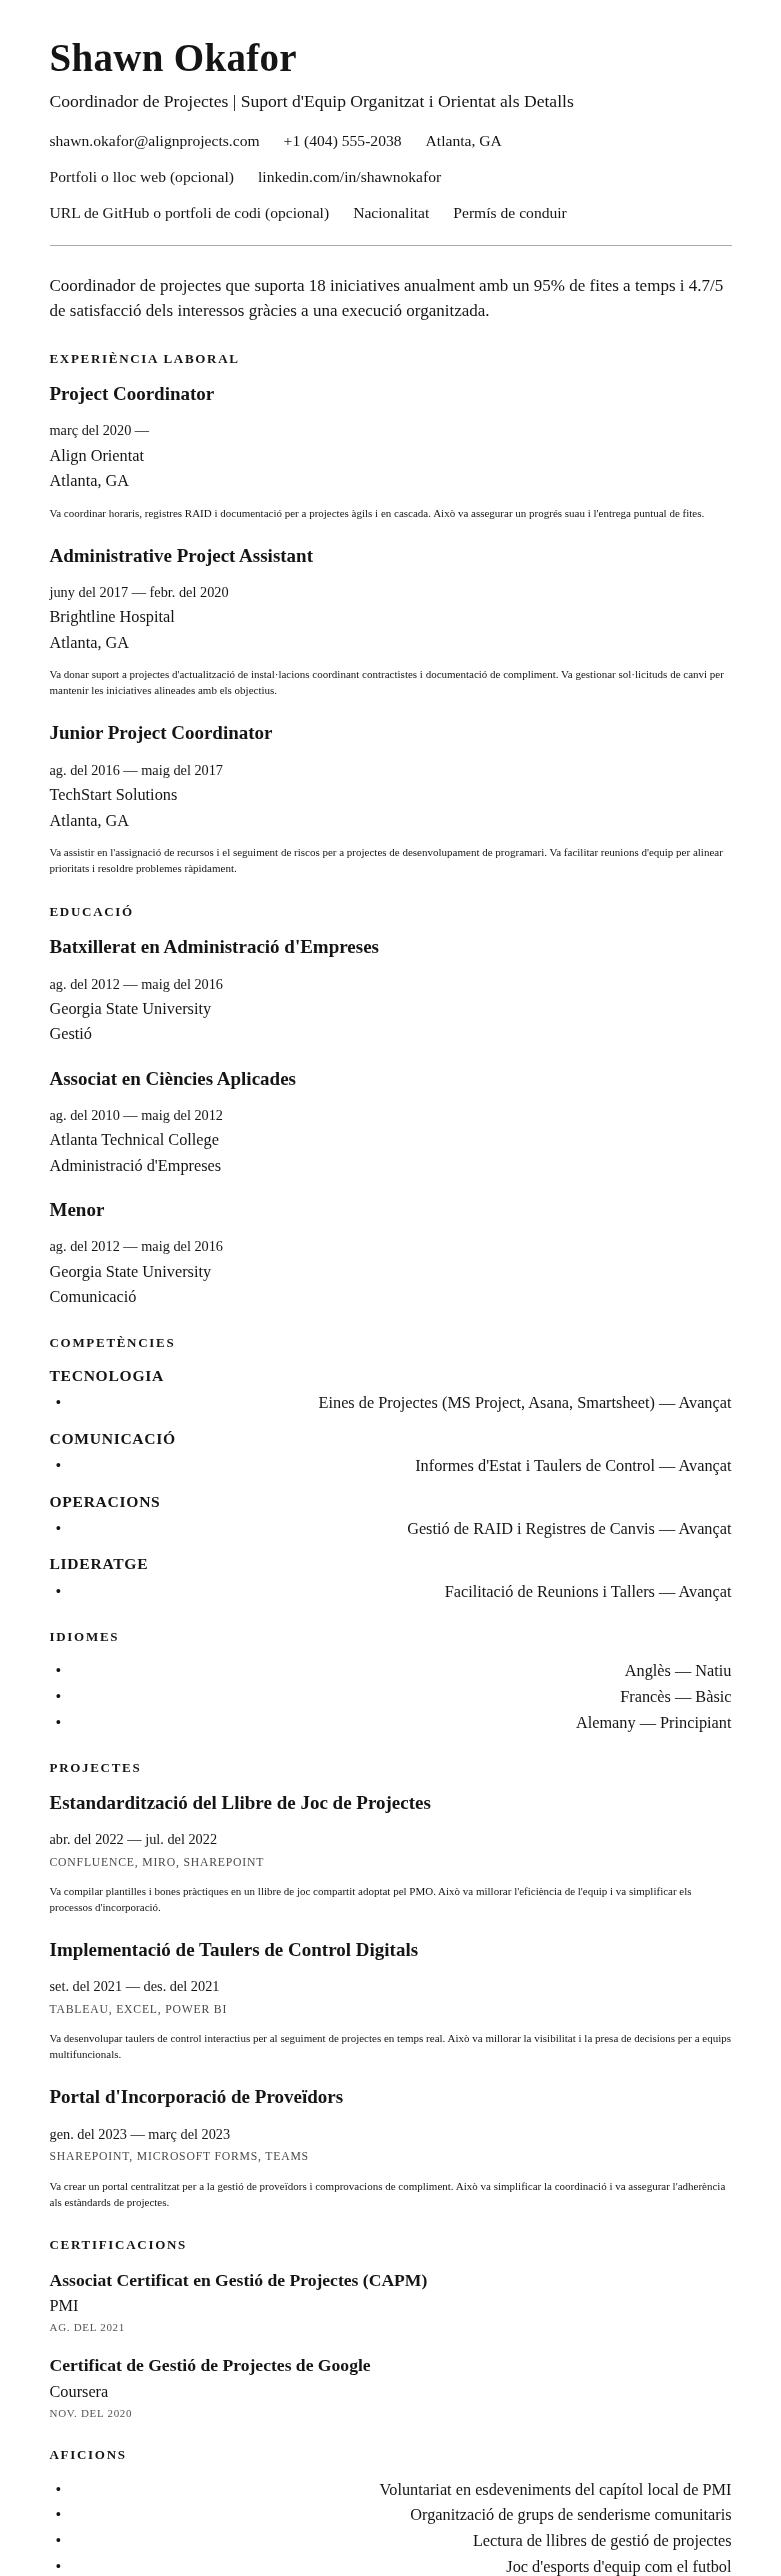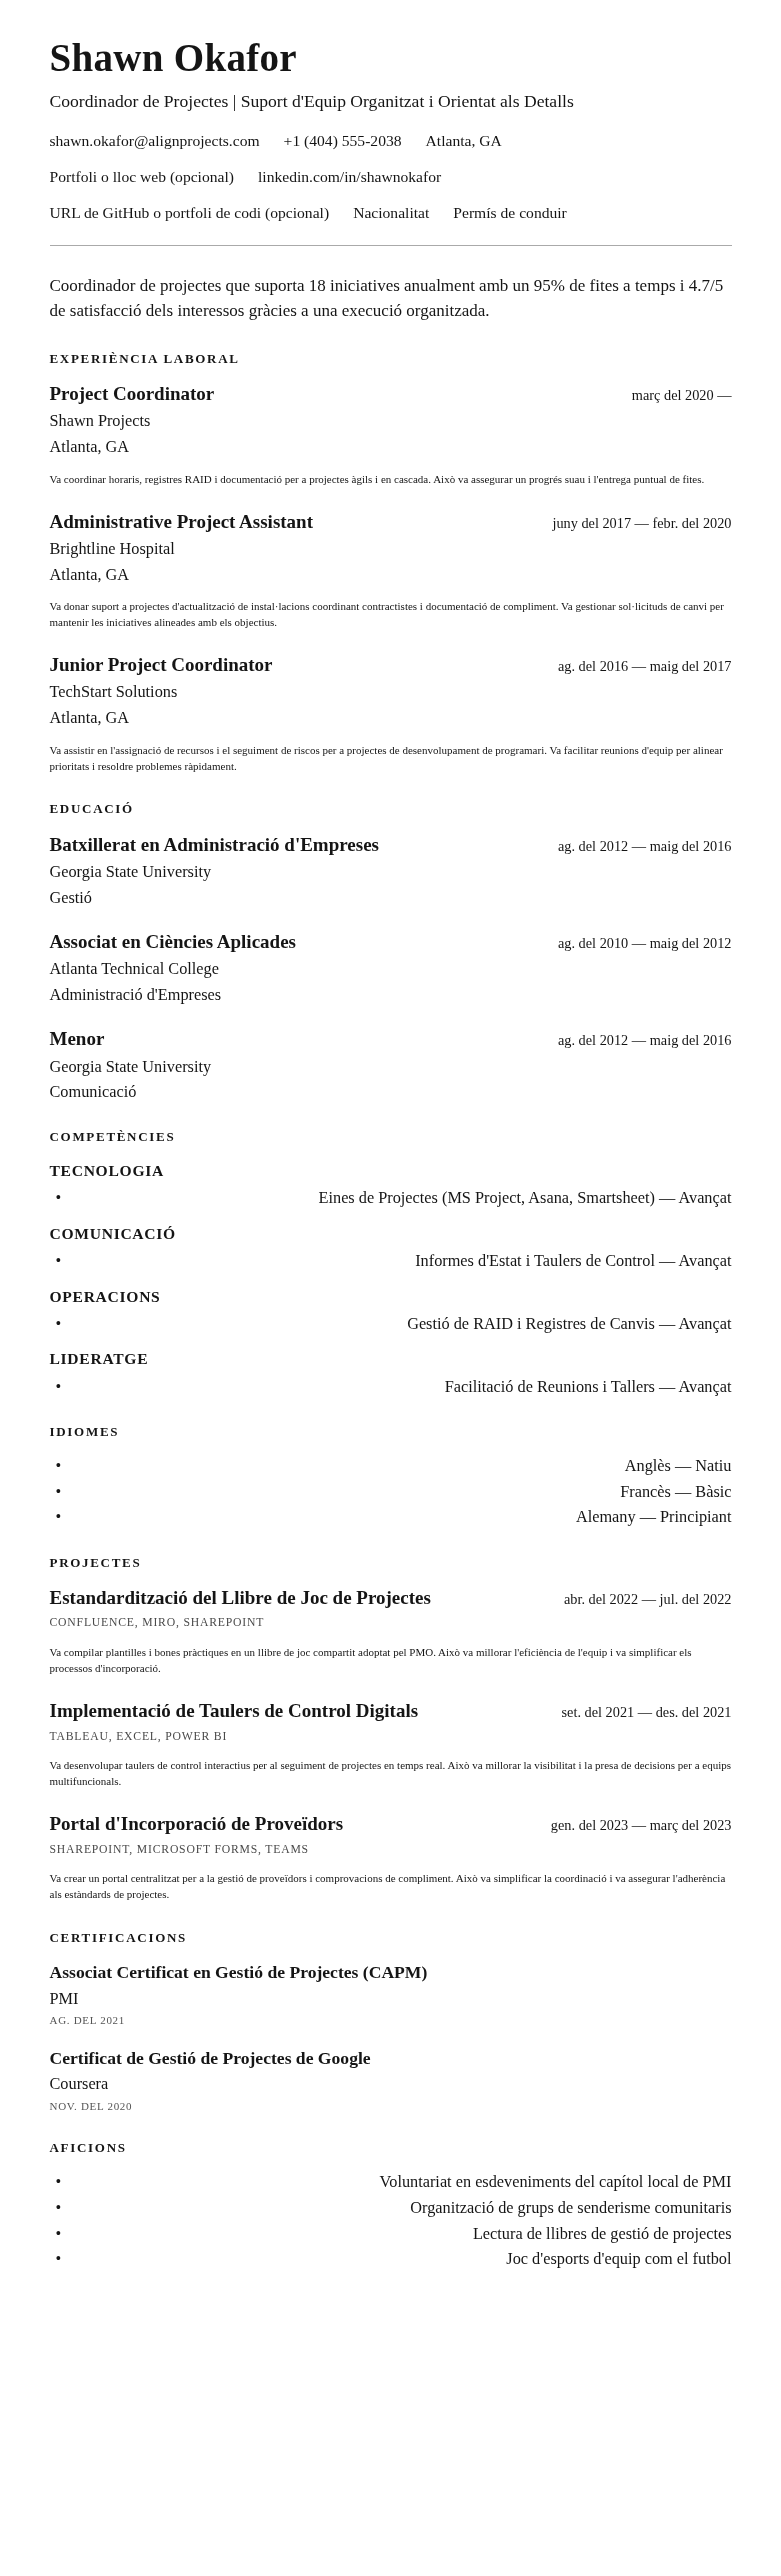--- a/index.html
+++ b/index.html
@@ -25,21 +25,21 @@
 
   
   .section { margin-top: 27px; }
   .section-heading { font-size: 13px; font-weight: 700; letter-spacing: 1.7px; margin: 0 0 14.3px; line-height: 1.3; }
 
   .profile-text { font-size: 17px; line-height: 1.5; margin: 0; }
 
   
   .entry { margin-bottom: 22px; }
   .entry:last-of-type { margin-bottom: 0; }
-  .entry-head { display: flex; justify-content: space-between; align-items: baseline; gap: 15.6px; }
+  .entry-head { display: flex; justify-content: space-between; align-items: baseline; gap: 15.6px; flex-direction: column; }
   .entry-title { font-size: 19px; font-weight: 700; margin: 0; line-height: 1.25; }
   .entry-dates { font-size: 14.3px; white-space: nowrap; line-height: 1.3; }
   .entry-line { font-size: 16.3px; margin-top: 4.6px; line-height: 1.3; }
   .entry-desc { font-size: 11px; line-height: 1.45; margin: 14.3px 0 0; }
 
   .tools-line { font-size: 11.7px; letter-spacing: 0.8px; color: #4a4a4a; margin-top: 5.9px; line-height: 1.3; }
 
   
   .skill-group { margin-bottom: 15.6px; }
   .skill-group:last-of-type { margin-bottom: 0; }
@@ -90,21 +90,21 @@
   </section>
 
   <section class="section">
     <h2 class="section-heading">EXPERIÈNCIA LABORAL</h2>
 
     <article class="entry">
       <div class="entry-head">
         <h3 class="entry-title">Project Coordinator</h3>
         <span class="entry-dates">març del 2020 —</span>
       </div>
-      <div class="entry-line">Shawn Projects</div>
+      <div class="entry-line">Align Orientat</div>
       <div class="entry-line">Atlanta, GA</div>
       <p class="entry-desc">Va coordinar horaris, registres RAID i documentació per a projectes àgils i en cascada. Això va assegurar un progrés suau i l'entrega puntual de fites.</p>
     </article>
 
     <article class="entry">
       <div class="entry-head">
         <h3 class="entry-title">Administrative Project Assistant</h3>
         <span class="entry-dates">juny del 2017 — febr. del 2020</span>
       </div>
       <div class="entry-line">Brightline Hospital</div>

